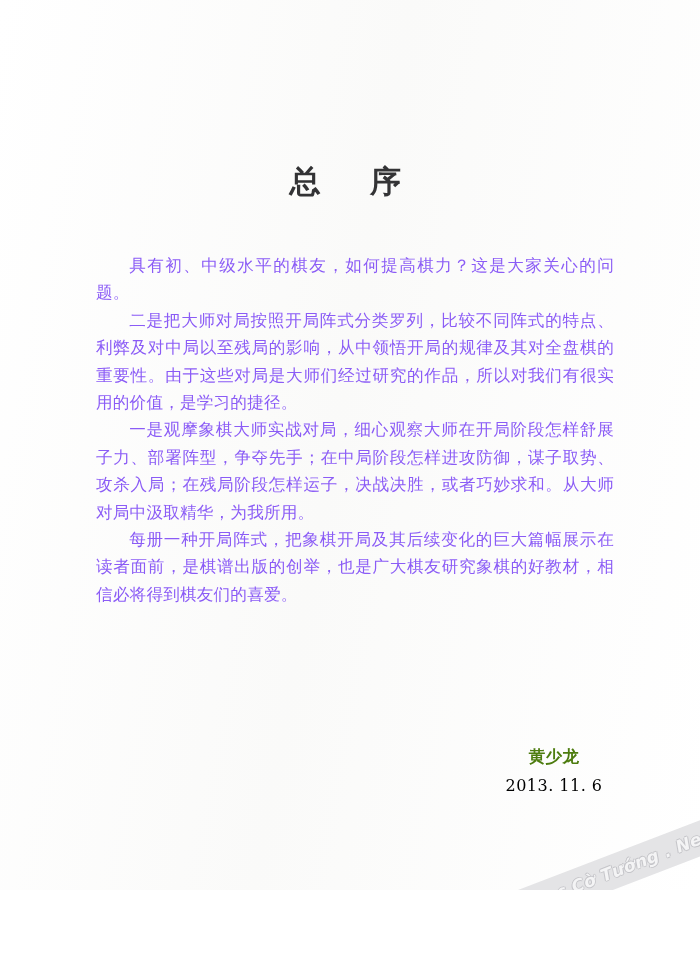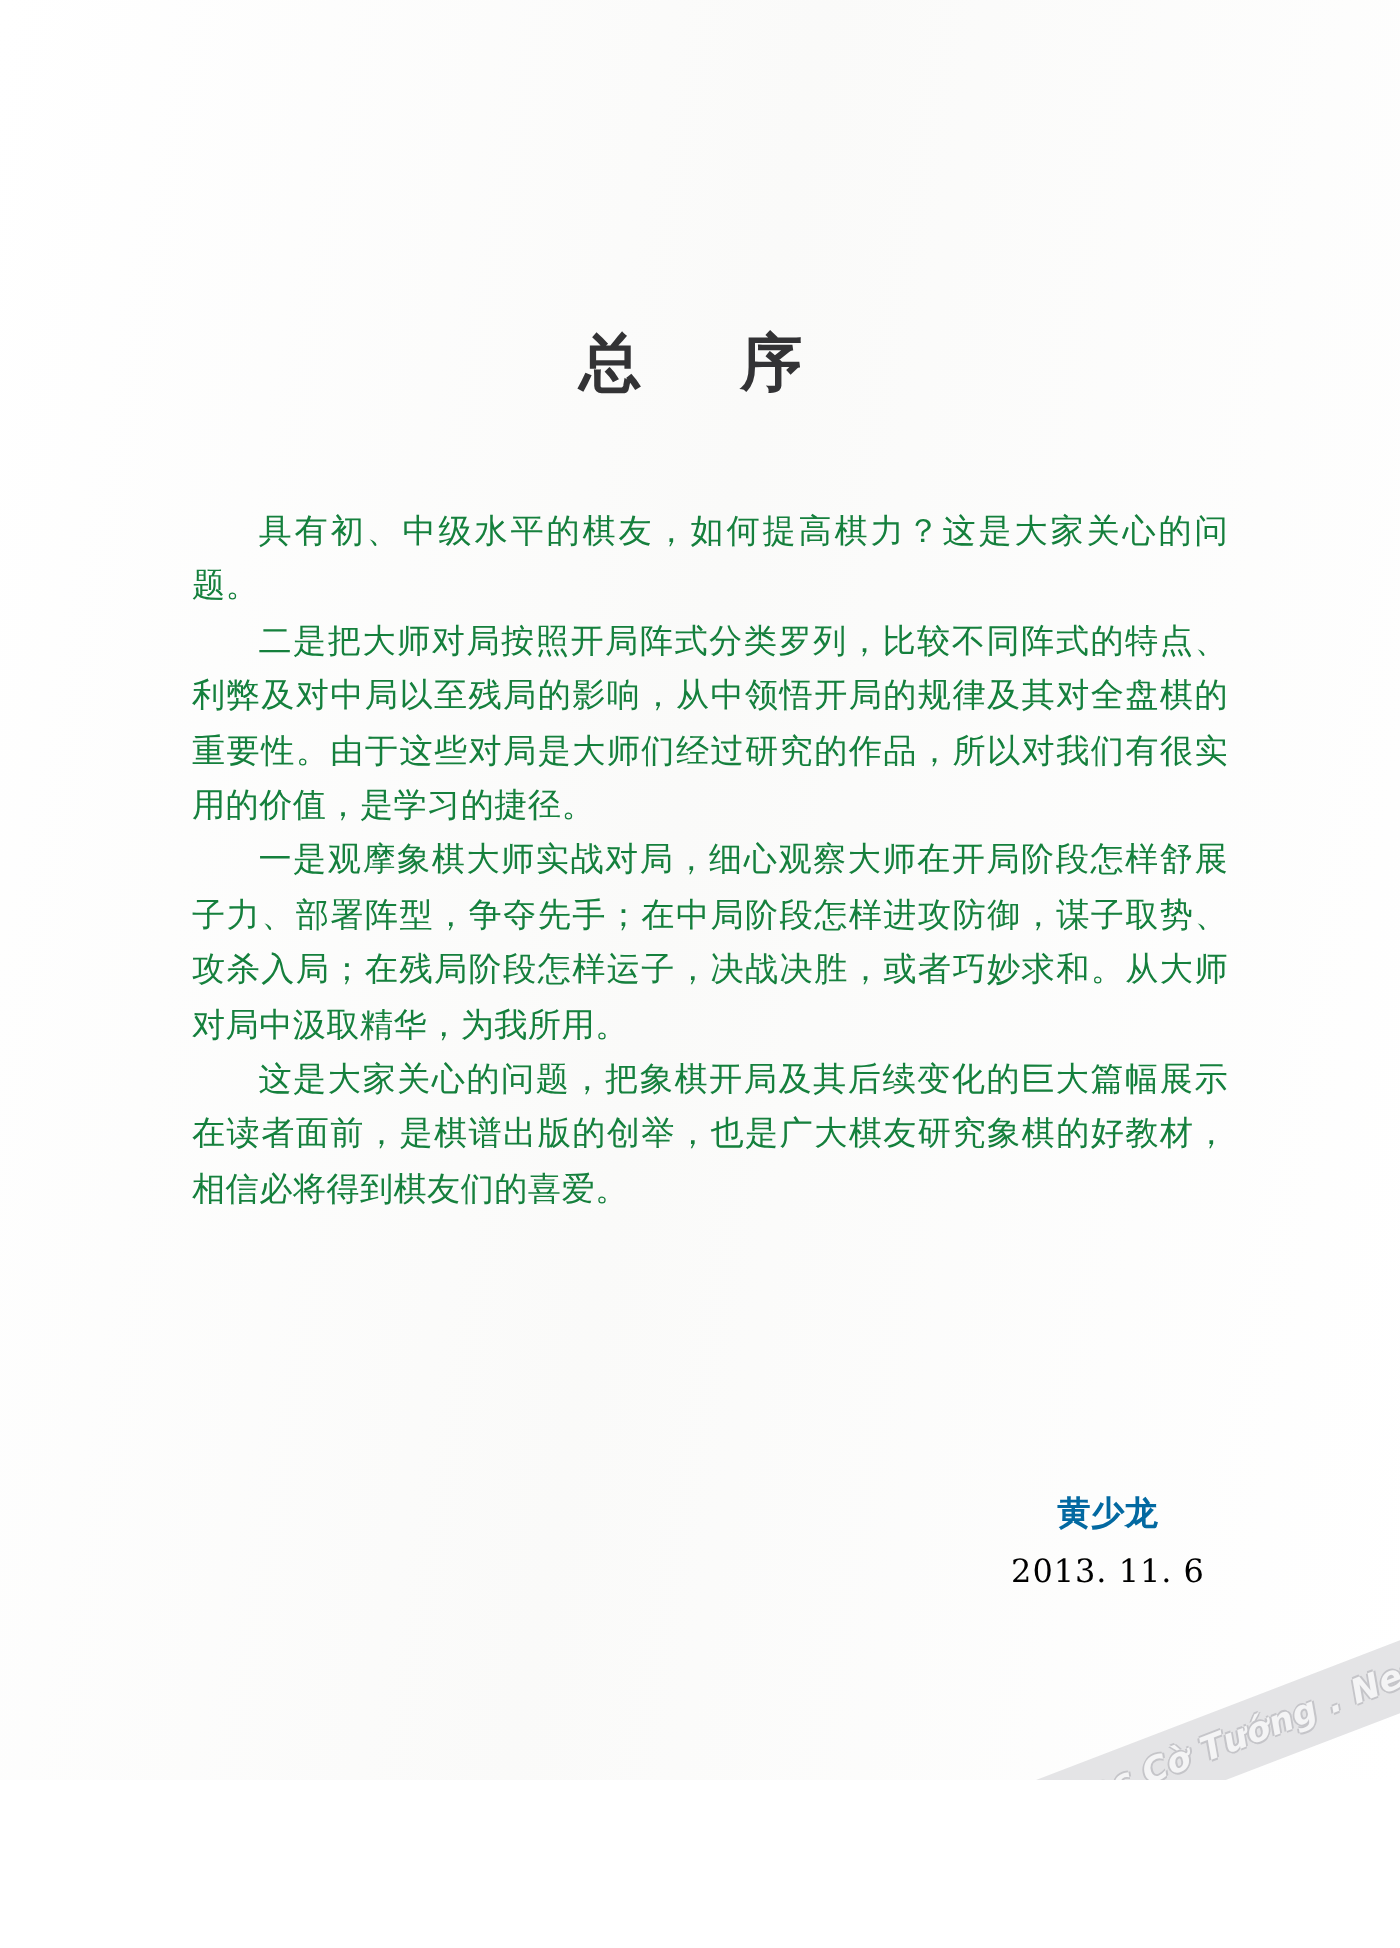--- a/index.html
+++ b/index.html
@@ -52,41 +52,41 @@
     width: 518px;
   }
 
   .para {
     margin: 0;
     text-indent: 2em;
     font-size: 16.6px;
     line-height: 27.4px;
     text-align: justify;
     text-justify: inter-character;
-    color: #15803d;
+    color: #8b5cf6;
     letter-spacing: 0.012em;
     word-break: break-all;
   }
 
   .para + .para { margin-top: 0px; }
 
   
   .signature-block {
     position: absolute;
     right: 86px;
     top: 745px;
     text-align: center;
     width: 120px;
   }
 
   .sig-name {
     font-family: "DejaVu Sans", "Liberation Sans", sans-serif;
     font-size: 16.5px;
     font-weight: 700;
-    color: #0369a1;
+    color: #4d7c0f;
     letter-spacing: 0.02em;
     line-height: 24px;
   }
 
   .sig-date {
     margin-top: 7px;
     font-family: "DejaVu Serif", "Liberation Serif", serif;
     font-size: 16px;
     color: #000000;
     letter-spacing: 0.03em;
@@ -144,21 +144,21 @@
 <div id="page">
 
   <div class="paper-tint"></div>
 
   <div class="doc-title">总  序</div>
 
   <div class="body-block">
     <p class="para">具有初、中级水平的棋友，如何提高棋力？这是大家关心的问题。</p>
     <p class="para">二是把大师对局按照开局阵式分类罗列，比较不同阵式的特点、利弊及对中局以至残局的影响，从中领悟开局的规律及其对全盘棋的重要性。由于这些对局是大师们经过研究的作品，所以对我们有很实用的价值，是学习的捷径。</p>
     <p class="para">一是观摩象棋大师实战对局，细心观察大师在开局阶段怎样舒展子力、部署阵型，争夺先手；在中局阶段怎样进攻防御，谋子取势、攻杀入局；在残局阶段怎样运子，决战决胜，或者巧妙求和。从大师对局中汲取精华，为我所用。</p>
-    <p class="para">这是大家关心的问题，把象棋开局及其后续变化的巨大篇幅展示在读者面前，是棋谱出版的创举，也是广大棋友研究象棋的好教材，相信必将得到棋友们的喜爱。</p>
+    <p class="para">每册一种开局阵式，把象棋开局及其后续变化的巨大篇幅展示在读者面前，是棋谱出版的创举，也是广大棋友研究象棋的好教材，相信必将得到棋友们的喜爱。</p>
   </div>
 
   <div class="signature-block">
     <div class="sig-name">黄少龙</div>
     <div class="sig-date">2013. 11. 6</div>
   </div>
 
   <div class="speck"></div>
 
   <div class="watermark">

